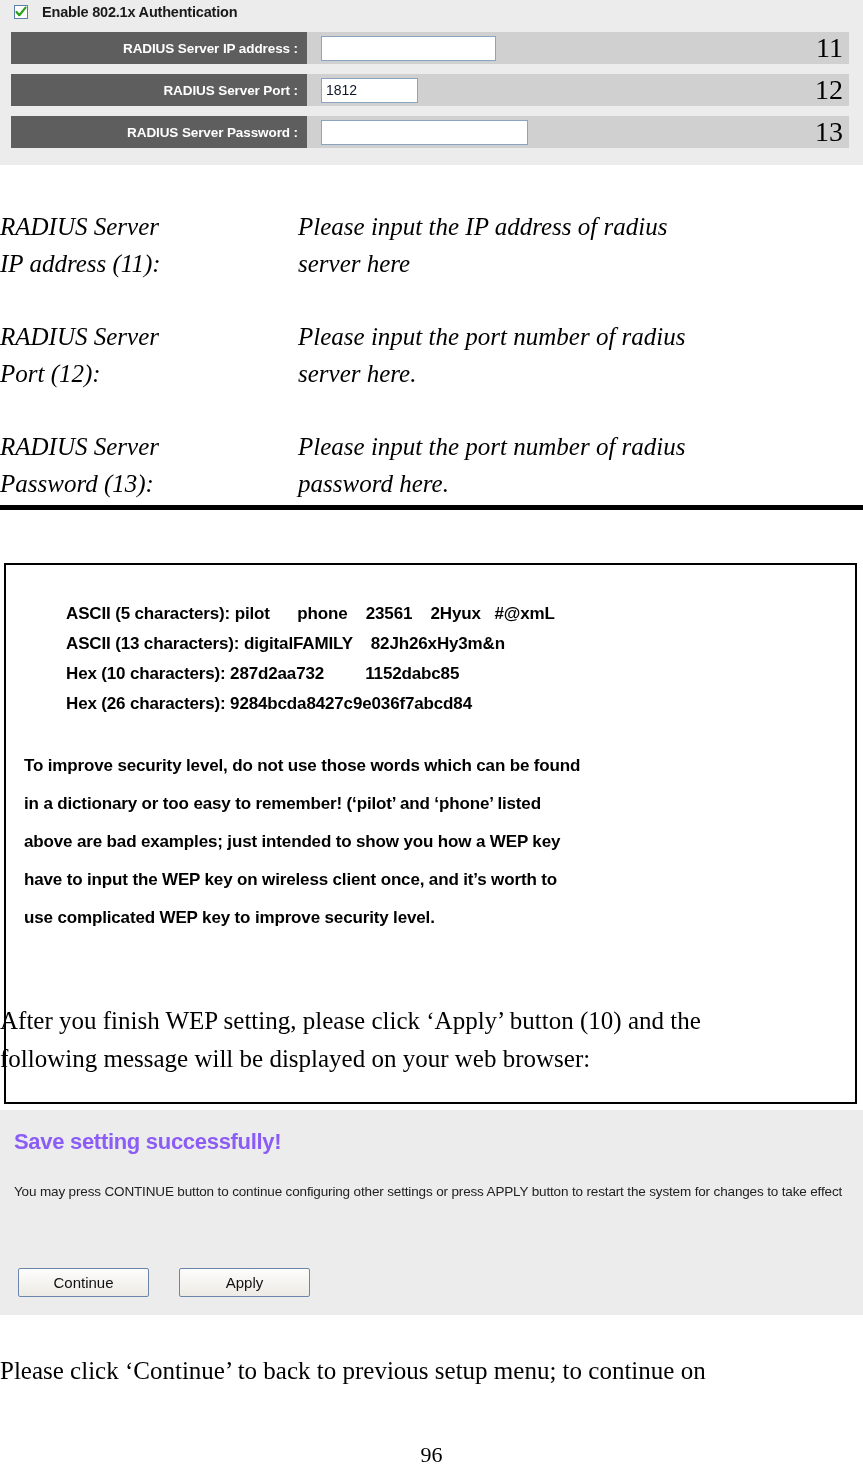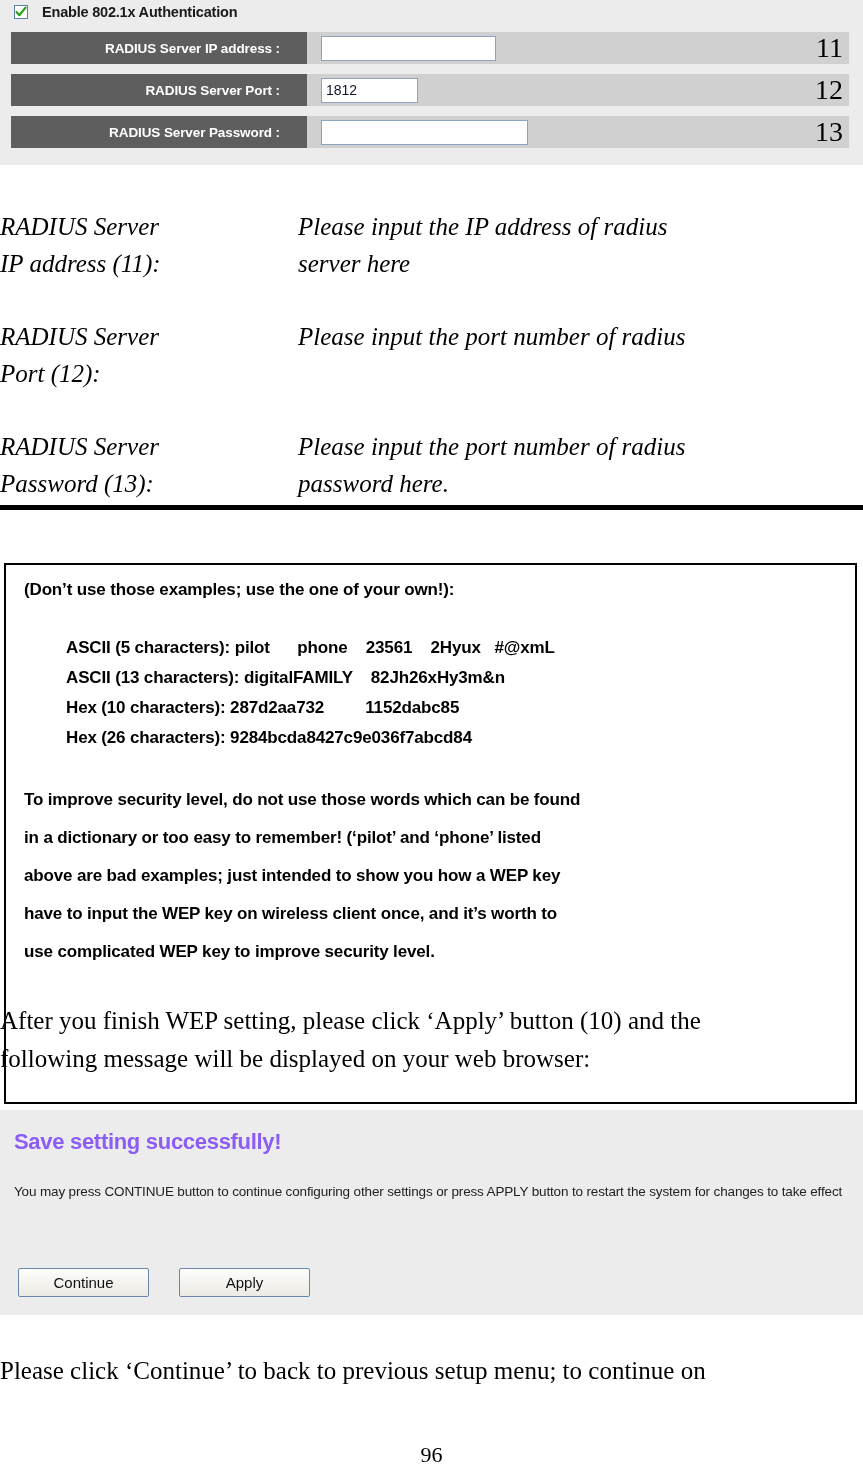--- a/index.html
+++ b/index.html
@@ -73,21 +73,21 @@
     height: 32px;
     background: #5e5e5e;
     color: #ffffff;
     font-family: "Liberation Sans", sans-serif;
     font-weight: bold;
     font-size: 13.5px;
     letter-spacing: -0.1px;
     display: flex;
     align-items: center;
     justify-content: flex-end;
-    padding-right: 27px;
+    padding-right: 9px;
     box-sizing: border-box;
     flex: 0 0 auto;
     white-space: nowrap;
   }
   .field-input {
     margin-left: 14px;
     height: 25px;
     background: #ffffff;
     border: 1px solid #8ba4bf;
     box-sizing: border-box;
@@ -338,41 +338,41 @@
     </div>
   </div>
 
   <div class="defrow">
     <div class="defterm">
       <div class="defline">RADIUS Server</div>
       <div class="defline">Port (12):</div>
     </div>
     <div class="defdesc">
       <div class="defline">Please input the port number of radius</div>
+      <div class="defline">server here.</div>
     </div>
   </div>
 
   <div class="defrow">
     <div class="defterm">
       <div class="defline">RADIUS Server</div>
       <div class="defline">Password (13):</div>
     </div>
     <div class="defdesc">
       <div class="defline">Please input the port number of radius</div>
       <div class="defline">password here.</div>
     </div>
   </div>
 
 </div>
 
 <div class="rule"></div>
 
 <div class="tips-box">
   <div class="tips-inner">
-    <div class="tips-line">(Don’t use those examples; use the one of your own!):</div>
 
     <div class="tips-gap"></div>
 
     <div class="tips-example">ASCII (5 characters): pilot      phone    23561    2Hyux   #@xmL</div>
     <div class="tips-example">ASCII (13 characters): digitalFAMILY    82Jh26xHy3m&amp;n</div>
     <div class="tips-example">Hex (10 characters): 287d2aa732         1152dabc85</div>
     <div class="tips-example">Hex (26 characters): 9284bcda8427c9e036f7abcd84</div>
 
     <div class="tips-para">
       <div class="tips-pline">To improve security level, do not use those words which can be found</div>

